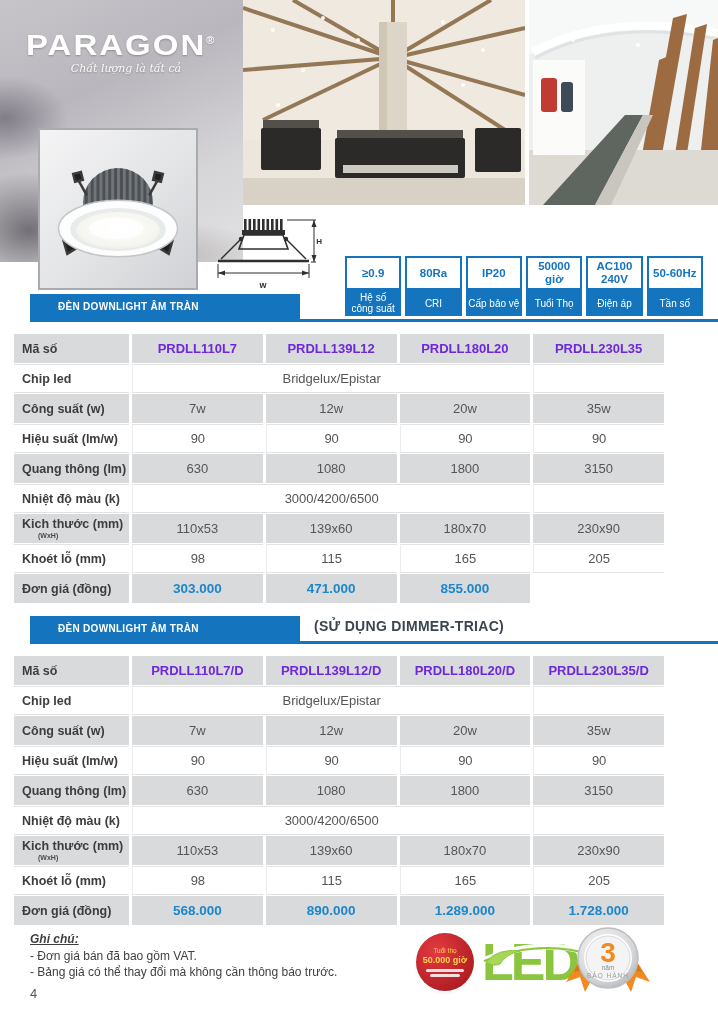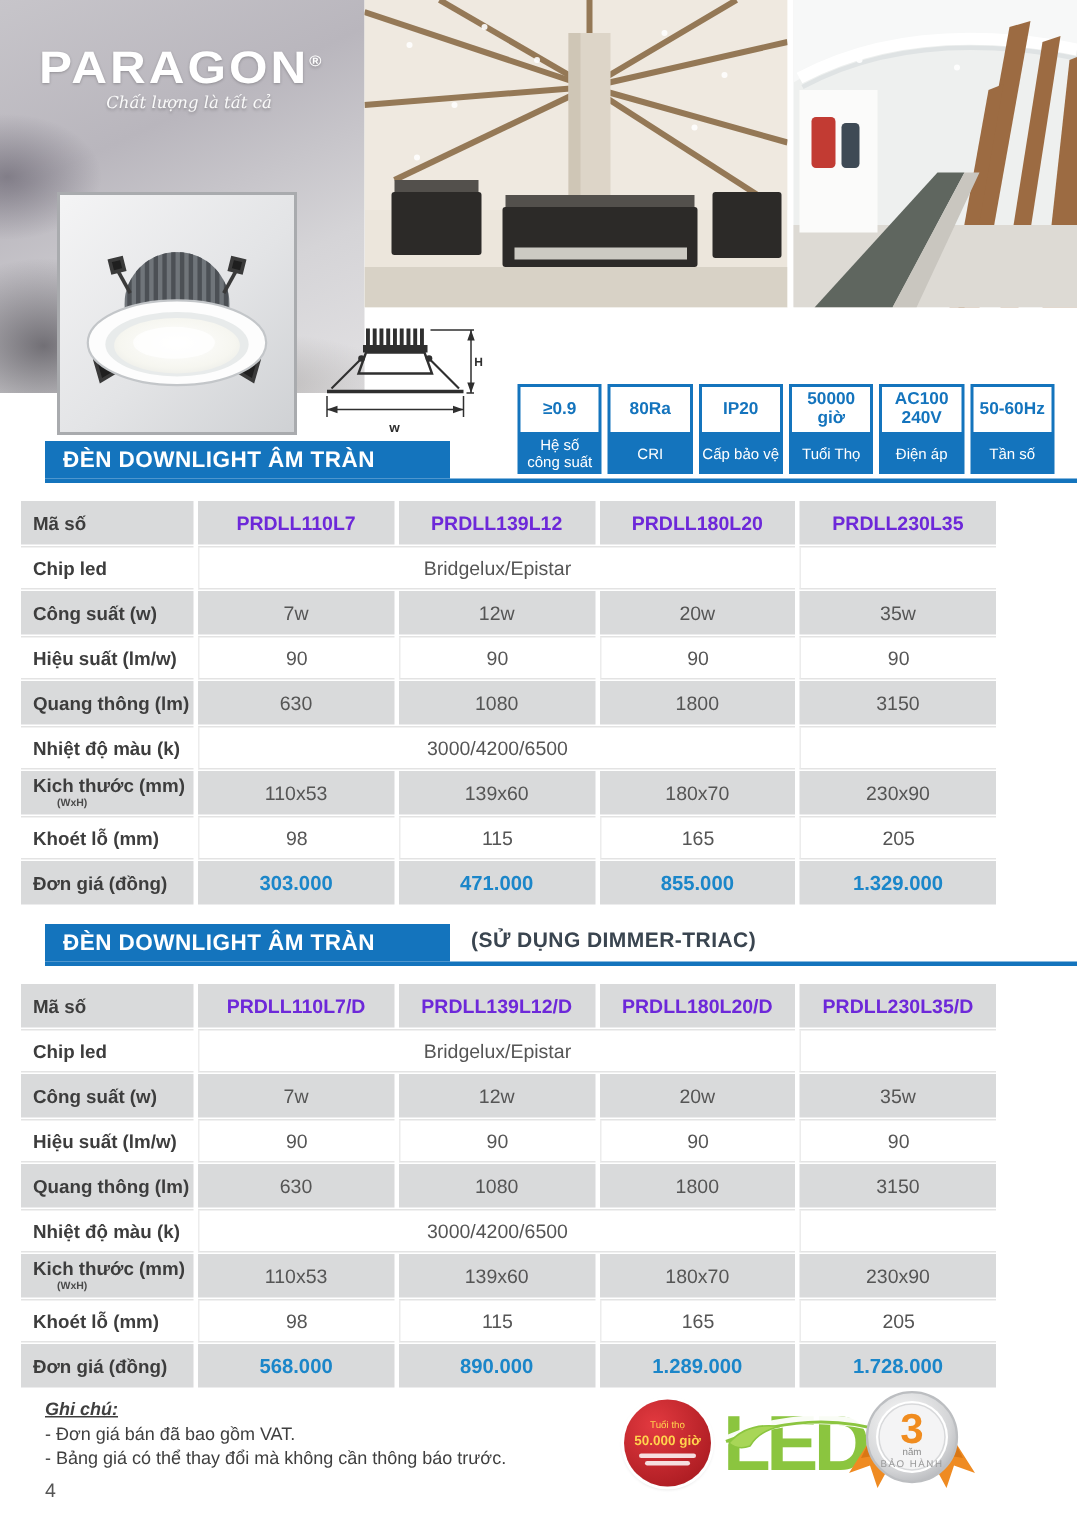--- a/index.html
+++ b/index.html
@@ -33,21 +33,21 @@
   .badge { flex:1; display:flex; flex-direction:column; }
   .badge-value { height:34px; background:#fff; border:2px solid #1474bd; color:#1474bd; font-weight:bold;
     font-size:11.5px; line-height:1.1; display:flex; align-items:center; justify-content:center; text-align:center;
     white-space:pre-line; }
   .badge-label { height:26px; background:#1474bd; color:#fff; font-size:10px; line-height:1.1; display:flex;
     align-items:center; justify-content:center; text-align:center; white-space:pre-line; padding:1px; }
 
   
   .section { position:absolute; left:30px; width:688px; height:28px; border-bottom:3px solid #1474bd; }
   .section-bar { position:absolute; left:0; top:0; width:270px; height:25px; background:#1474bd; color:#fff;
-    font-weight:bold; font-size:15px; display:flex; align-items:center; padding-left:12px; letter-spacing:.3px; }
+    font-weight:bold; font-size:10px; display:flex; align-items:center; padding-left:28px; letter-spacing:.3px; }
   .section-sub { position:absolute; left:284px; top:2px; font-weight:bold; font-size:14px; color:#3a4550; letter-spacing:.3px; }
   #section-1 { top:294px; }
   #section-2 { top:616px; }
 
   
   .ptable { position:absolute; left:14px; width:650px; }
   #table-a { top:334px; }
   #table-b { top:656px; }
   .t-row { display:grid; grid-template-columns:115px repeat(4,1fr); column-gap:3px; height:29px; margin-bottom:1px; }
   .t-cell { display:flex; align-items:center; justify-content:center; font-size:13px; color:#555; }
@@ -333,21 +333,20 @@
         <div class="t-cell">98</div>
         <div class="t-cell">115</div>
         <div class="t-cell">165</div>
         <div class="t-cell">205</div>
       </div>
       <div class="t-row gray">
         <div class="t-cell t-label">Đơn giá (đồng)</div>
         <div class="t-cell price">303.000</div>
         <div class="t-cell price">471.000</div>
         <div class="t-cell price">855.000</div>
-        <div class="t-cell price">1.329.000</div>
       </div>
     </div>
 
   <div class="section" id="section-2">
     <div class="section-bar">ĐÈN DOWNLIGHT ÂM TRÀN</div>
     <div class="section-sub">(SỬ DỤNG DIMMER-TRIAC)</div>
   </div>
 
   <div class="ptable" id="table-b">
       <div class="t-row gray">

